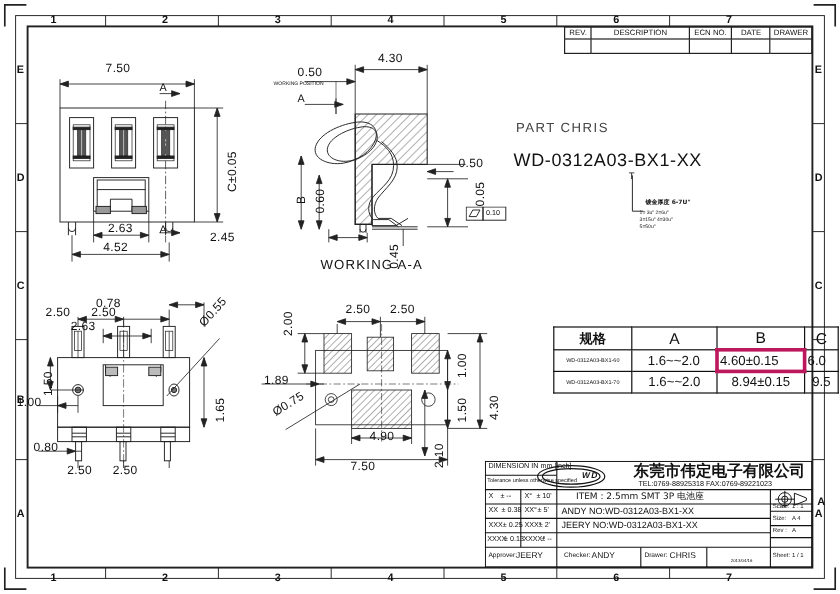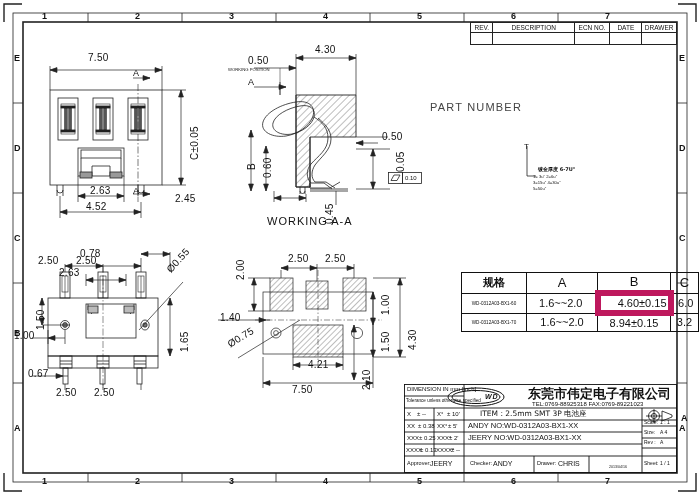--- a/index.html
+++ b/index.html
@@ -275,21 +275,22 @@
   <div class="t dim rot90" style="left:325px;top:224px">0.45</div>
   <div class="t" style="left:267px;top:216px;font-size:11px;letter-spacing:1px">WORKING A-A</div>
 
   <svg class="abs" style="left:388px;top:172px" width="45" height="14">
     <rect x="0.5" y="0.5" width="14" height="11" fill="none" stroke="#222" stroke-width="0.8"></rect>
     <rect x="14.5" y="0.5" width="19" height="11" fill="none" stroke="#222" stroke-width="0.8"></rect>
     <path d="M3,8.5 L6,3 L12,3 L9,8.5 Z" fill="none" stroke="#222" stroke-width="0.8"></path>
   </svg>
   <div class="t" style="left:405px;top:175px;font-size:6px">0.10</div>
 
-  <div class="t pn-lbl" style="left:430px;top:102px">PART NUMBER</div>
+  <div class="t pn-lbl" style="left:430px;top:102px">PART CHRIS</div>
+  <div class="t pn-big" style="left:428px;top:126px">WD-0312A03-BX1-XX</div>
   <div class="t" style="left:524px;top:143px;font-size:8px">T</div>
 
   <svg class="abs" style="left:520px;top:146px" width="70" height="42">
     <polyline points="7,0 7,30 16,30" fill="none" stroke="#222" stroke-width="0.8"></polyline>
   </svg>
   <div class="t tiny cn" style="left:538px;top:167px;font-weight:bold">镀金厚度 6-7U"</div>
   <div class="t tiny2" style="left:533px;top:175px">1= 3u"  2=6u"</div>
   <div class="t tiny2" style="left:533px;top:181px">3=15u"  4=30u"</div>
   <div class="t tiny2" style="left:533px;top:187px">5=50u"</div>
 
@@ -395,21 +396,21 @@
     </g>
   </svg>
 
   <div class="t dim" style="left:80px;top:249px">0.78</div>
   <div class="t dim" style="left:38px;top:256px">2.50</div>
   <div class="t dim" style="left:76px;top:256px">2.50</div>
   <div class="t dim" style="left:59px;top:268px">2.63</div>
   <div class="t dim rot90" style="left:36px;top:330px">1.50</div>
   <div class="t dim rot90" style="left:180px;top:352px">1.65</div>
   <div class="t dim" style="left:14px;top:331px">1.00</div>
-  <div class="t dim" style="left:28px;top:369px">0.67</div>
+  <div class="t dim" style="left:28px;top:369px">0.80</div>
   <div class="t dim" style="left:56px;top:388px">2.50</div>
   <div class="t dim" style="left:94px;top:388px">2.50</div>
   <div class="t dim" style="left:165px;top:268px;transform-origin:0 0;transform:rotate(-48deg)">Ø0.55</div>
 
   <svg class="abs" style="left:210px;top:240px" width="215" height="155">
     <defs>
       <pattern id="hatch2" patternUnits="userSpaceOnUse" width="4" height="4" patternTransform="rotate(45)">
         <line x1="0" y1="0" x2="0" y2="4" stroke="#222" stroke-width="0.6"></line>
       </pattern>
     </defs>
@@ -480,49 +481,49 @@
       <line x1="163" y1="117" x2="163" y2="148"></line>
       <line x1="53" y1="143" x2="163" y2="143"></line>
       <polygon points="53,143 60,140.6 60,145.4" fill="#222"></polygon>
       <polygon points="163,143 156,140.6 156,145.4" fill="#222"></polygon>
     </g>
   </svg>
 
   <div class="t dim rot90" style="left:236px;top:280px">2.00</div>
   <div class="t dim" style="left:288px;top:254px">2.50</div>
   <div class="t dim" style="left:325px;top:254px">2.50</div>
-  <div class="t dim" style="left:220px;top:313px">1.40</div>
+  <div class="t dim" style="left:220px;top:313px">1.89</div>
   <div class="t dim rot90" style="left:381px;top:315px">1.00</div>
   <div class="t dim rot90" style="left:381px;top:352px">1.50</div>
   <div class="t dim rot90" style="left:408px;top:350px">4.30</div>
-  <div class="t dim" style="left:308px;top:360px">4.21</div>
+  <div class="t dim" style="left:308px;top:360px">4.90</div>
   <div class="t dim rot90" style="left:362px;top:390px">2.10</div>
   <div class="t dim" style="left:292px;top:385px">7.50</div>
   <div class="t dim" style="left:226px;top:341px;transform-origin:0 0;transform:rotate(-32deg)">Ø0.75</div>
 
   <div class="abs" style="left:461px;top:272px">
     <table style="border-collapse:collapse;">
       <tbody>
           <tr>
         <th style="border:1px solid #111;width:62px;height:16px;font-size:11px;font-weight:bold;" class="cn">规格</th>
         <th style="border:1px solid #111;width:68px;font-size:13px;font-weight:normal">A</th>
         <th style="border:1px solid #111;width:70px;font-size:13px;font-weight:normal">B</th>
         <th style="border:1px solid #111;width:25px;font-size:13px;font-weight:normal">C</th>
       </tr>
       <tr>
         <td style="border:1px solid #111;height:15px;font-size:4.6px;text-align:center">WD-0312A03-BX1-60</td>
         <td style="border:1px solid #111;font-size:11px;text-align:center">1.6~~2.0</td>
-        <td style="border:6px solid #be185d;font-size:11px;text-align:right">4.60±0.15</td>
-        <td style="border:1px solid #111;font-size:11px;text-align:center">6.0</td>
+        <td style="border:3px solid #be185d;font-size:11px;text-align:left">4.60±0.15</td>
+        <td style="border:1px solid #111;font-size:11px;">6.0</td>
       </tr>
       <tr>
         <td style="border:1px solid #111;height:15px;font-size:4.6px;text-align:center">WD-0312A03-BX1-70</td>
         <td style="border:1px solid #111;font-size:11px;text-align:center">1.6~~2.0</td>
         <td style="border:1px solid #111;font-size:11px;text-align:center">8.94±0.15</td>
-        <td style="border:1px solid #111;font-size:11px;text-align:center">3.2</td>
+        <td style="border:1px solid #111;font-size:11px;text-align:center">9.5</td>
       </tr>
     </tbody>
       </table>
   </div>
 
   <div class="abs" style="left:404px;top:384px;width:234px;height:89px;">
     <svg style="position:absolute;left:0;top:0" width="273" height="89">
       <g stroke="#111" stroke-width="0.9" fill="none">
         <rect x="0.5" y="0.5" width="272" height="88"></rect>
 

